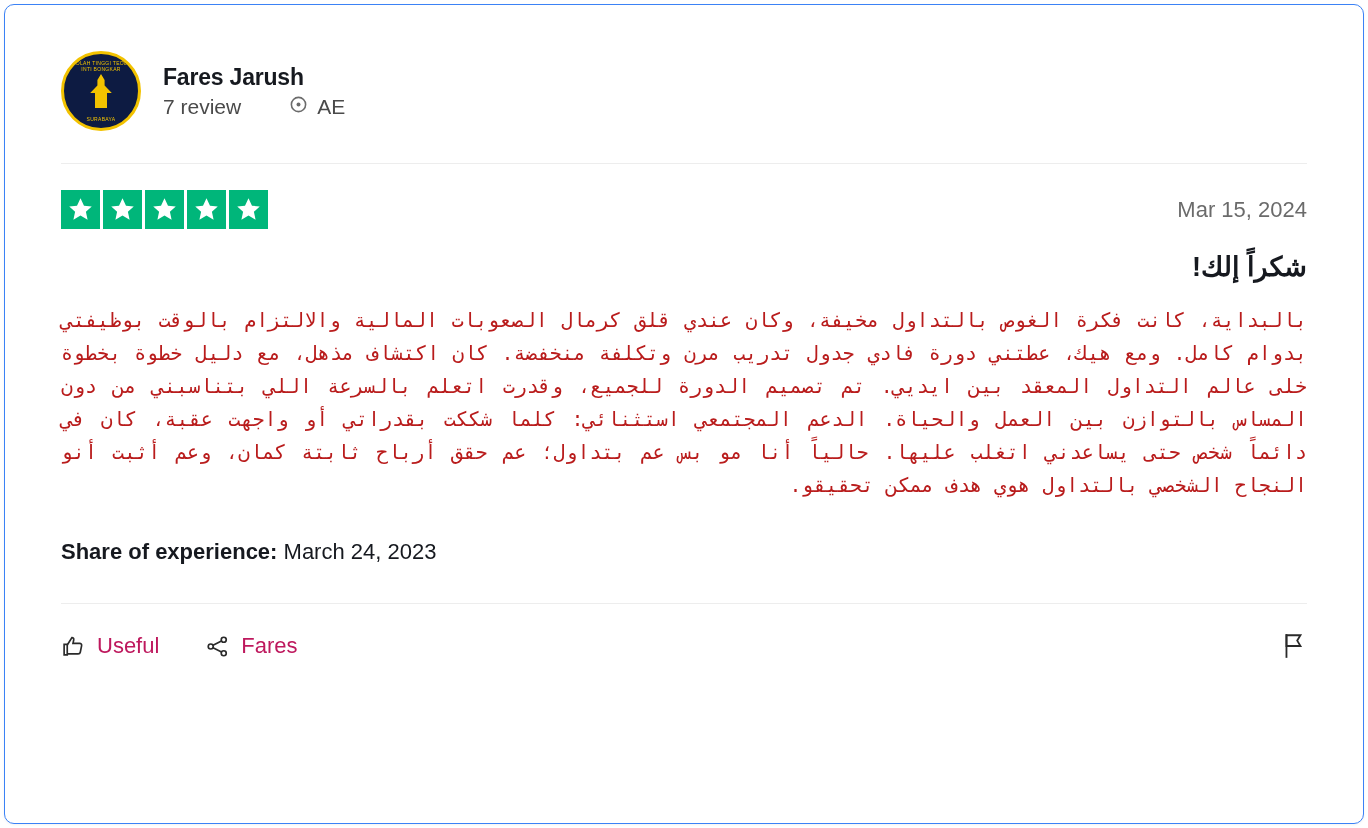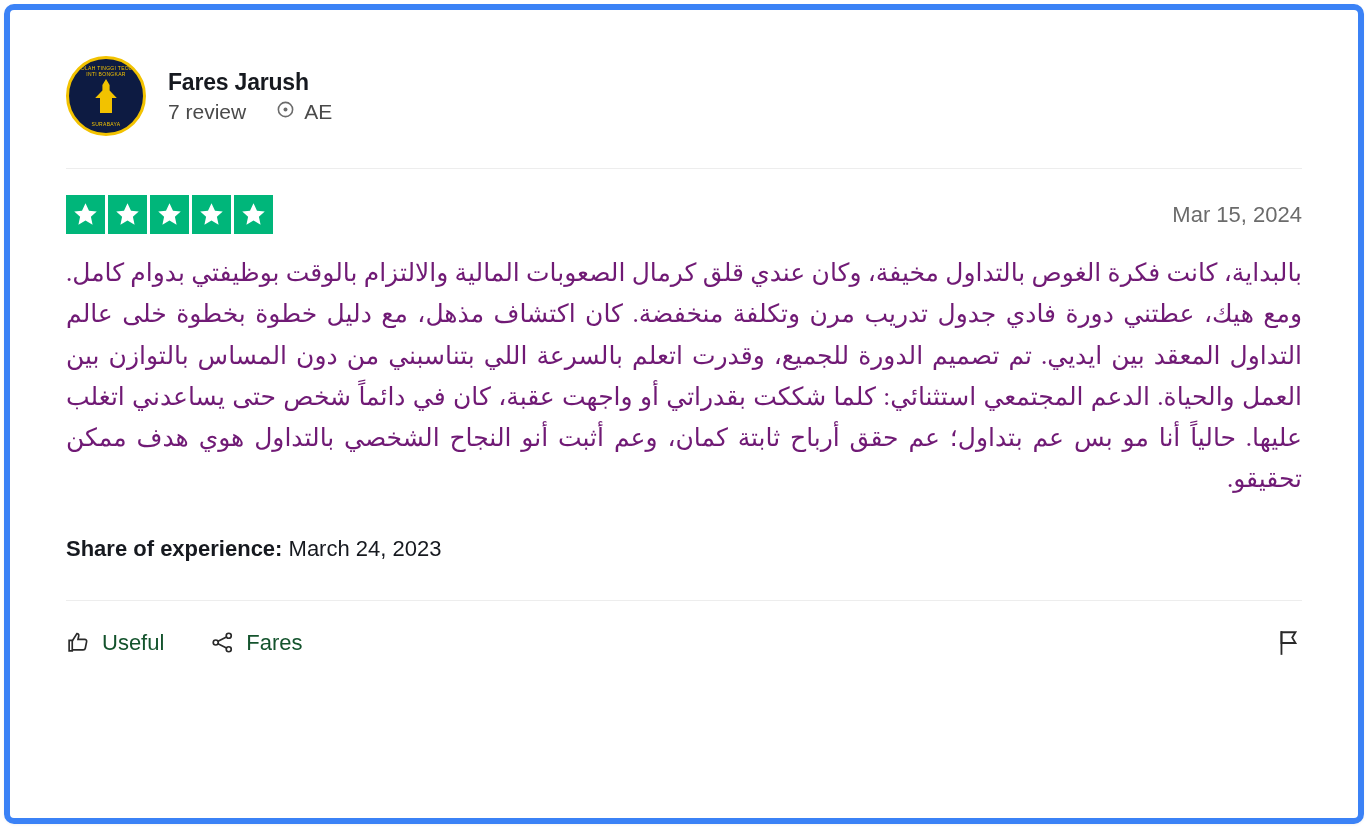--- a/index.html
+++ b/index.html
@@ -12,21 +12,21 @@
     font-family: "Liberation Sans", sans-serif;
     -webkit-font-smoothing: antialiased;
   }
   .review-card {
     position: absolute;
     left: 4px;
     top: 4px;
     width: 1360px;
     height: 820px;
     background: #ffffff;
-    border: 6px solid #3b82f6;
+    border: 1px solid #3b82f6;
     border-radius: 10px;
     box-shadow: 0 1px 3px rgba(0,0,0,0.05);
     padding: 0 56px;
   }
 
   
   .reviewer {
     display: flex;
     align-items: center;
     padding-top: 46px;
@@ -74,20 +74,21 @@
     font-weight: bold;
     color: #16191f;
     letter-spacing: -0.2px;
   }
   .reviewer-sub {
     margin-top: 4px;
     display: flex;
     align-items: center;
     font-size: 21px;
     color: #4a4a4a;
+    gap: 18px;
   }
   .review-count { color: #4a4a4a; }
   .loc-wrap {
     display: flex;
     align-items: flex-start;
     margin-left: 30px;
   }
   .loc-icon {
     width: 19px;
     height: 19px;
@@ -129,26 +130,26 @@
   .review-title {
     margin-top: 22px;
     font-size: 27px;
     font-weight: bold;
     color: #16191f;
     direction: rtl;
     text-align: right;
   }
   .review-body {
     margin-top: 18px;
-    font-size: 25px;
+    font-size: 20px;
     line-height: 1.65;
-    color: #701a75;
+    color: #b91c1c;
     direction: rtl;
     text-align: justify;
-    font-family: Liberation Serif, serif;
+    font-family: Liberation Mono, monospace;
   }
   .experience {
     margin-top: 36px;
     font-size: 22px;
     color: #16191f;
   }
   .experience .label { font-weight: bold; }
 
   
   .footer-divider {
@@ -159,21 +160,21 @@
   }
   .actions {
     display: flex;
     align-items: center;
     padding-top: 28px;
   }
   .action {
     display: flex;
     align-items: center;
     font-size: 22px;
-    color: #14532d;
+    color: #be185d;
     cursor: pointer;
     margin-right: 46px;
   }
   .action svg { margin-right: 11px; display: block; }
   .flag-btn {
     margin-left: auto;
     cursor: pointer;
     display: flex;
     align-items: center;
   }
@@ -230,20 +231,21 @@
         </span>
       <span class="star-box">
           <svg viewBox="0 0 24 24" fill="#ffffff">
             <polygon points="12,2 15.1,8.6 22,9.3 16.8,14 18.3,21 12,17.4 5.7,21 7.2,14 2,9.3 8.9,8.6"></polygon>
           </svg>
         </span>
     </div>
     <div class="review-date">Mar 15, 2024</div>
   </div>
 
+  <h2 class="review-title">شكراً إلك!</h2>
   <p class="review-body">بالبداية، كانت فكرة الغوص بالتداول مخيفة، وكان عندي قلق كرمال الصعوبات المالية والالتزام بالوقت بوظيفتي بدوام كامل. ومع هيك، عطتني دورة فادي جدول تدريب مرن وتكلفة منخفضة. كان اكتشاف مذهل، مع دليل خطوة بخطوة خلى عالم التداول المعقد بين ايديي. تم تصميم الدورة للجميع، وقدرت اتعلم بالسرعة اللي بتناسبني من دون المساس بالتوازن بين العمل والحياة. الدعم المجتمعي استثنائي: كلما شككت بقدراتي أو واجهت عقبة، كان في دائماً شخص حتى يساعدني اتغلب عليها. حالياً أنا مو بس عم بتداول؛ عم حقق أرباح ثابتة كمان، وعم أثبت أنو النجاح الشخصي بالتداول هوي هدف ممكن تحقيقو.</p>
 
   <div class="experience">
     <span class="label">Share of experience:</span>
     <span>March 24, 2023</span>
   </div>
 
   <div class="footer-divider"></div>
 
   <div class="actions">

